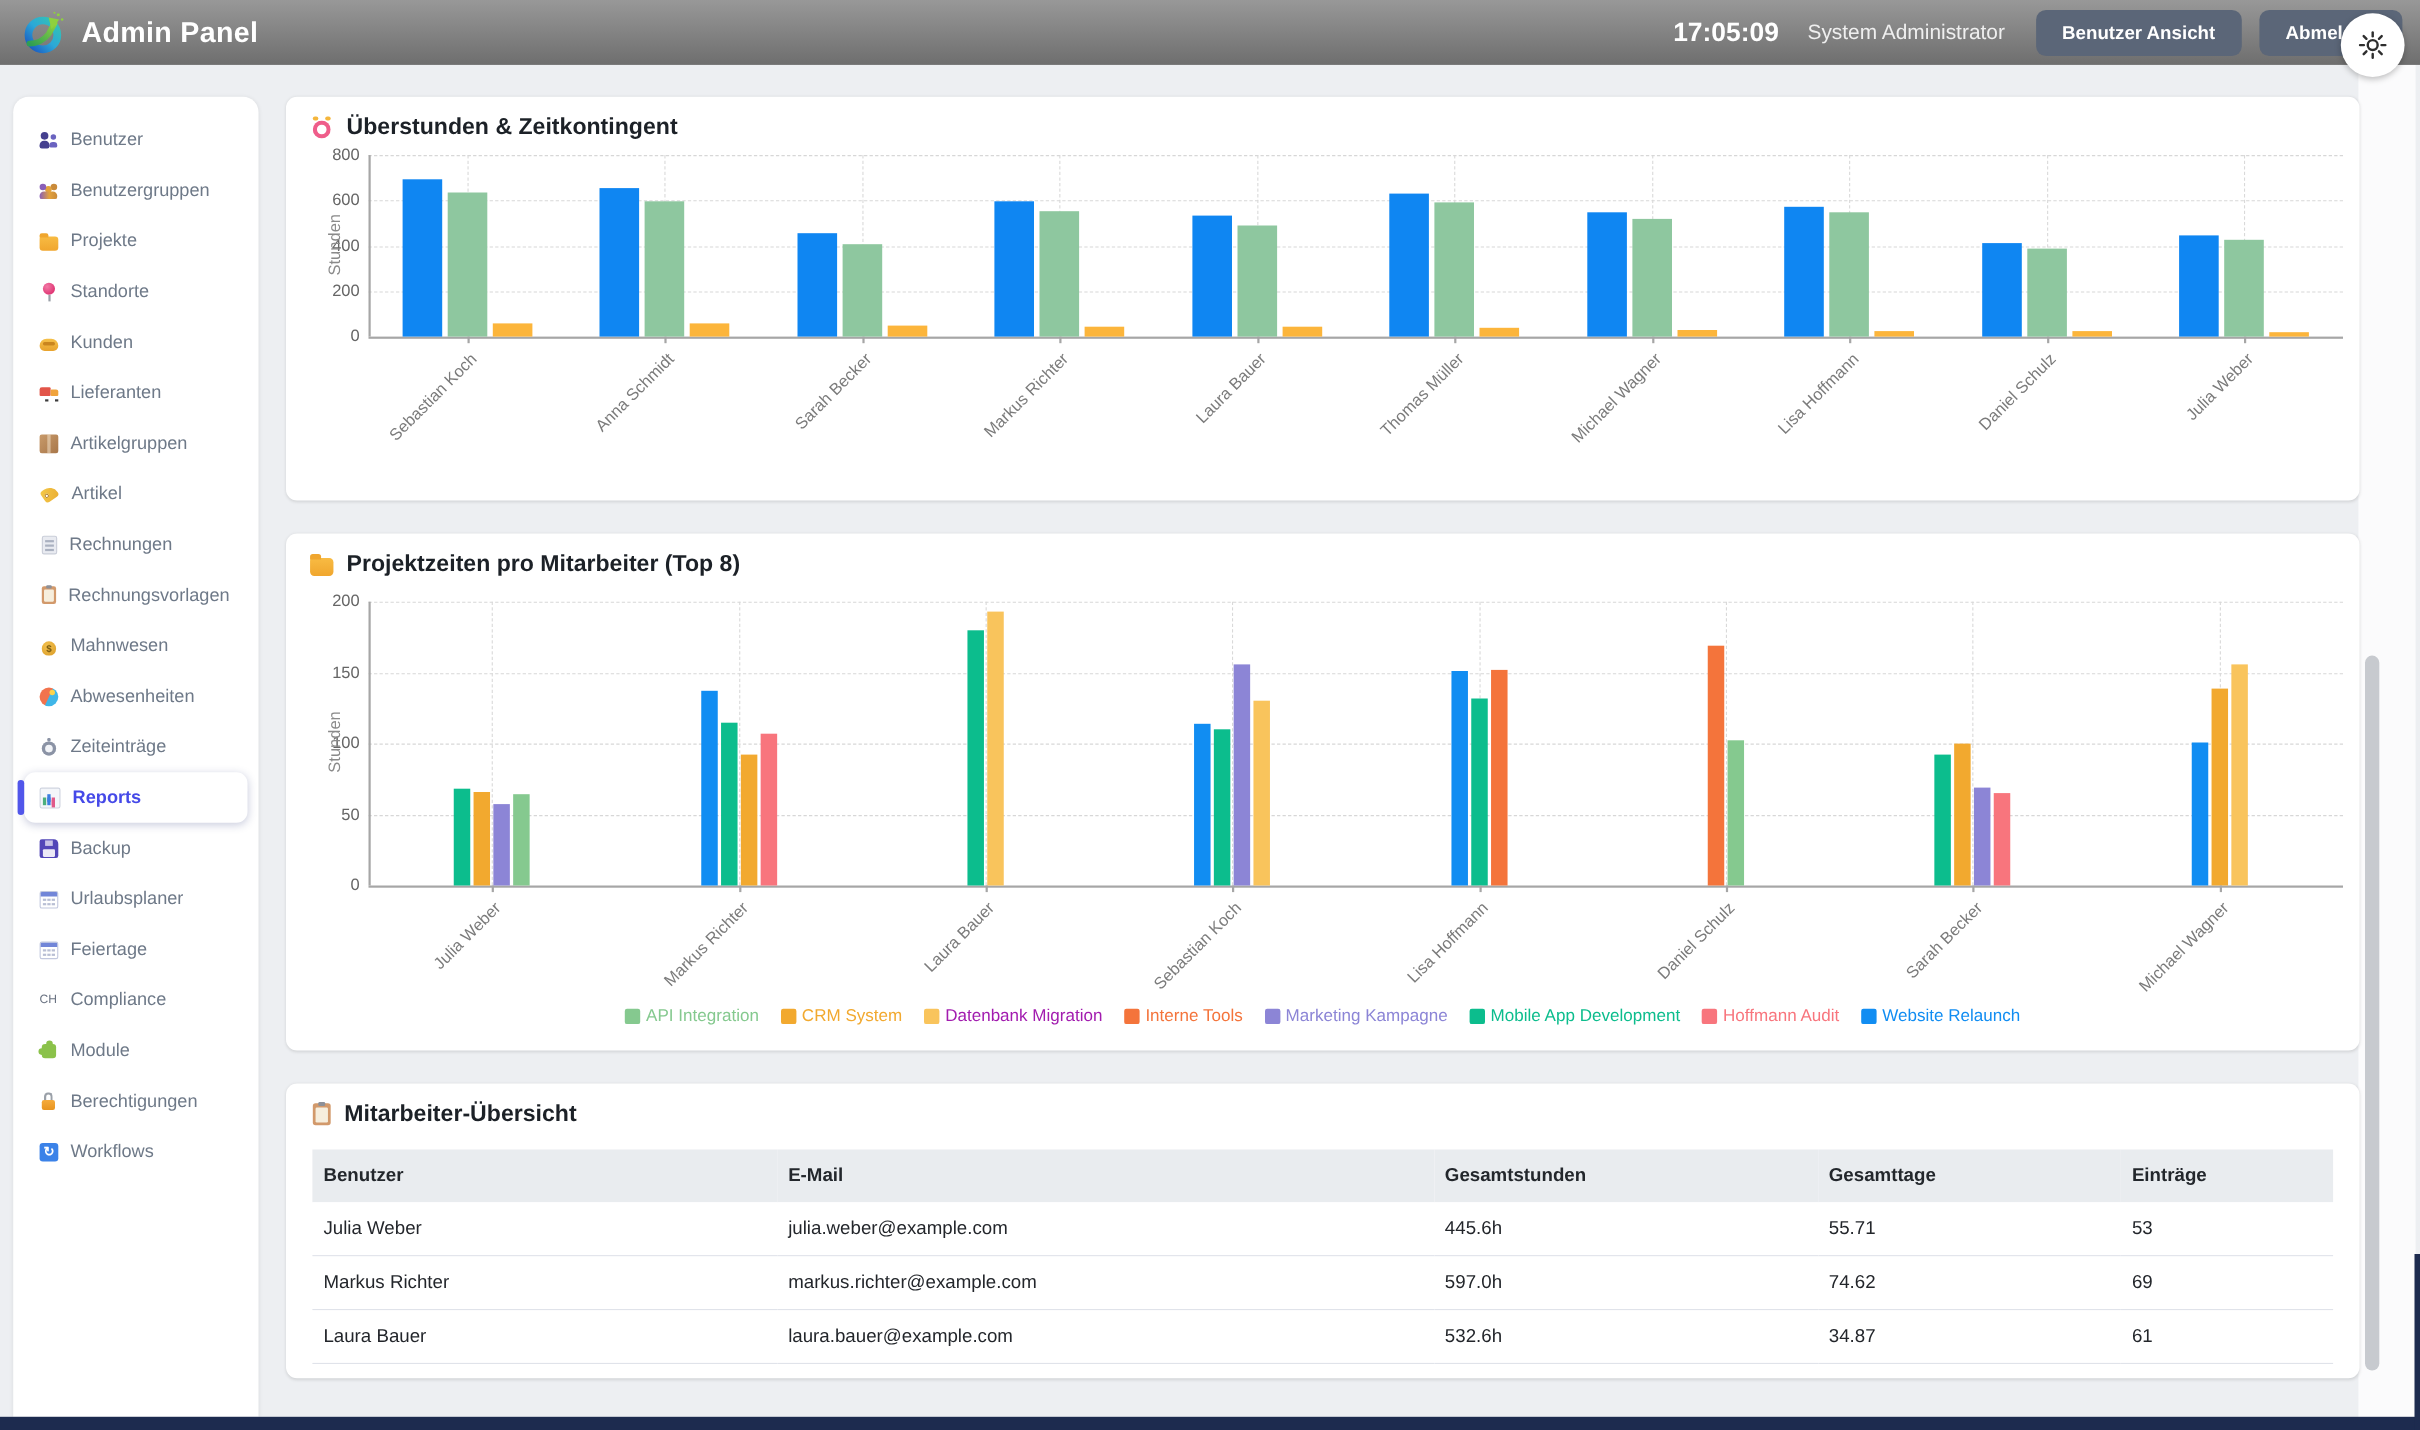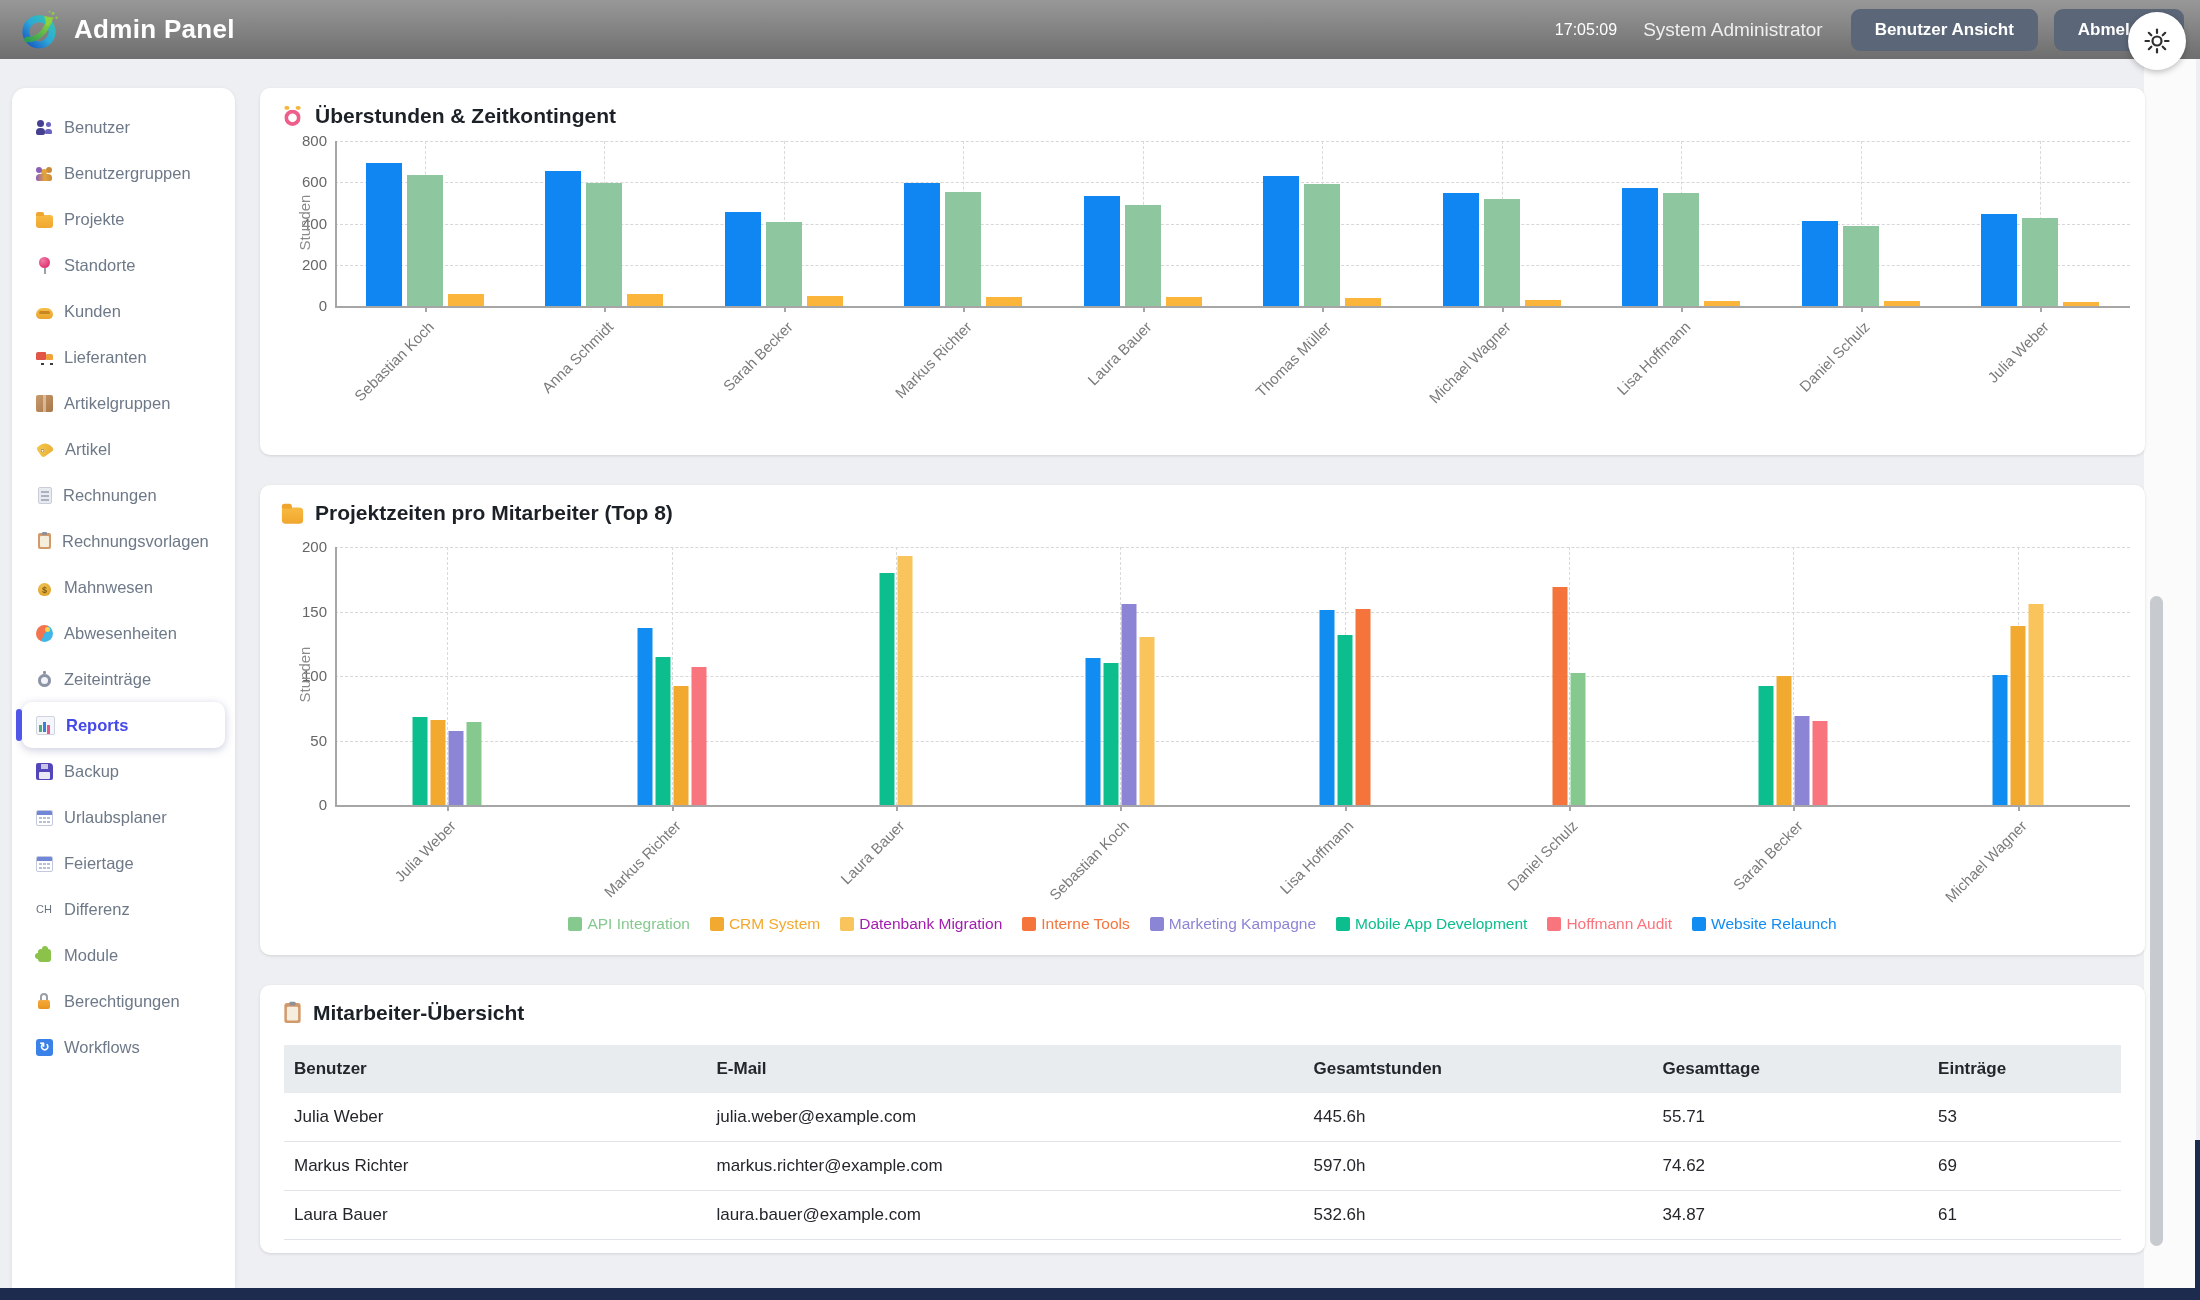--- a/index.html
+++ b/index.html
@@ -4,21 +4,21 @@
 <style>
   html,body{margin:0;padding:0;background:#edeff2;font-family:"Liberation Sans",sans-serif;}
   #stage{position:relative;width:2200px;height:1300px;overflow:hidden;background:#edeff2;}
 
   
   .header{position:absolute;left:0;top:0;width:2200px;height:59px;
     background:linear-gradient(#989898,#6e6e6e);display:flex;align-items:center;z-index:30;}
   .logo{width:42px;height:42px;margin-left:18px;flex:none;}
   .app-title{color:#fff;font-size:26px;font-weight:bold;margin-left:14px;letter-spacing:.3px;}
   .hspacer{flex:1;}
-  .htime{color:#fff;font-size:16px;font-weight:normal;margin-right:26px;}
+  .htime{color:#fff;font-size:24px;font-weight:bold;margin-right:26px;}
   .hrole{color:#efefef;font-size:19px;margin-right:28px;}
   .hbtn{background:#5b6678;color:#fff;font-size:17px;font-weight:bold;border:none;
     border-radius:9px;padding:11px 24px;margin-right:16px;cursor:pointer;font-family:inherit;white-space:nowrap;}
   .theme-circle{position:absolute;right:14px;top:12px;width:58px;height:58px;border-radius:50%;
     background:#fff;box-shadow:0 2px 6px rgba(0,0,0,.25);z-index:40;display:flex;align-items:center;justify-content:center;cursor:pointer;}
 
   
   .sidebar{position:absolute;left:12px;top:88px;width:223px;height:1200px;background:#fff;
     border-radius:14px 14px 0 0;box-shadow:0 1px 4px rgba(0,0,0,.08);padding-top:16px;box-sizing:border-box;z-index:5;}
   .side-item{position:relative;display:flex;align-items:center;gap:11px;height:46px;margin:0 10px;
@@ -223,21 +223,21 @@
       <div class="side-item">
         <span class="ic ic-calendar"></span>
         <span>Urlaubsplaner</span>
       </div>
       <div class="side-item">
         <span class="ic ic-calendar"></span>
         <span>Feiertage</span>
       </div>
       <div class="side-item">
         <span class="ic ic-ch"></span>
-        <span>Differenz</span>
+        <span>Compliance</span>
       </div>
       <div class="side-item">
         <span class="ic ic-puzzle"></span>
         <span>Module</span>
       </div>
       <div class="side-item">
         <span class="ic ic-lock"></span>
         <span>Berechtigungen</span>
       </div>
       <div class="side-item">

